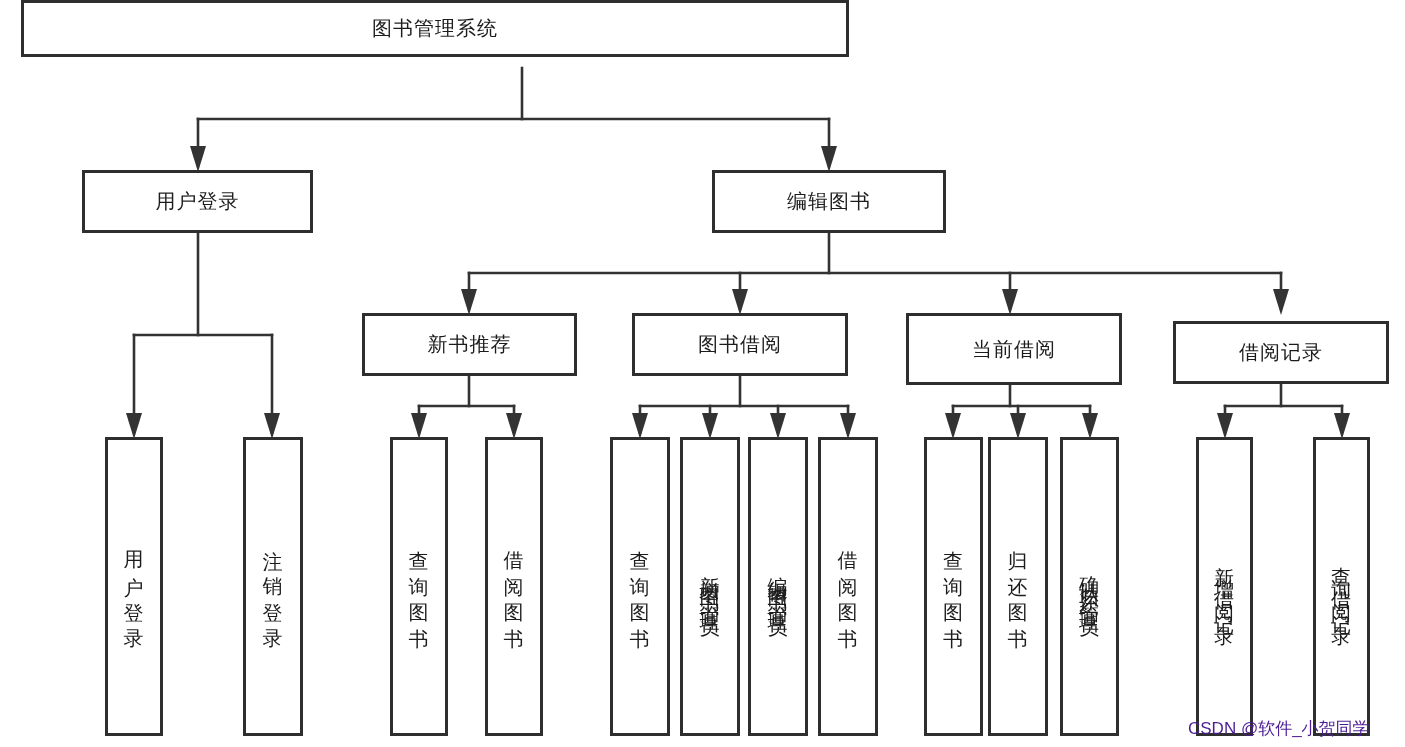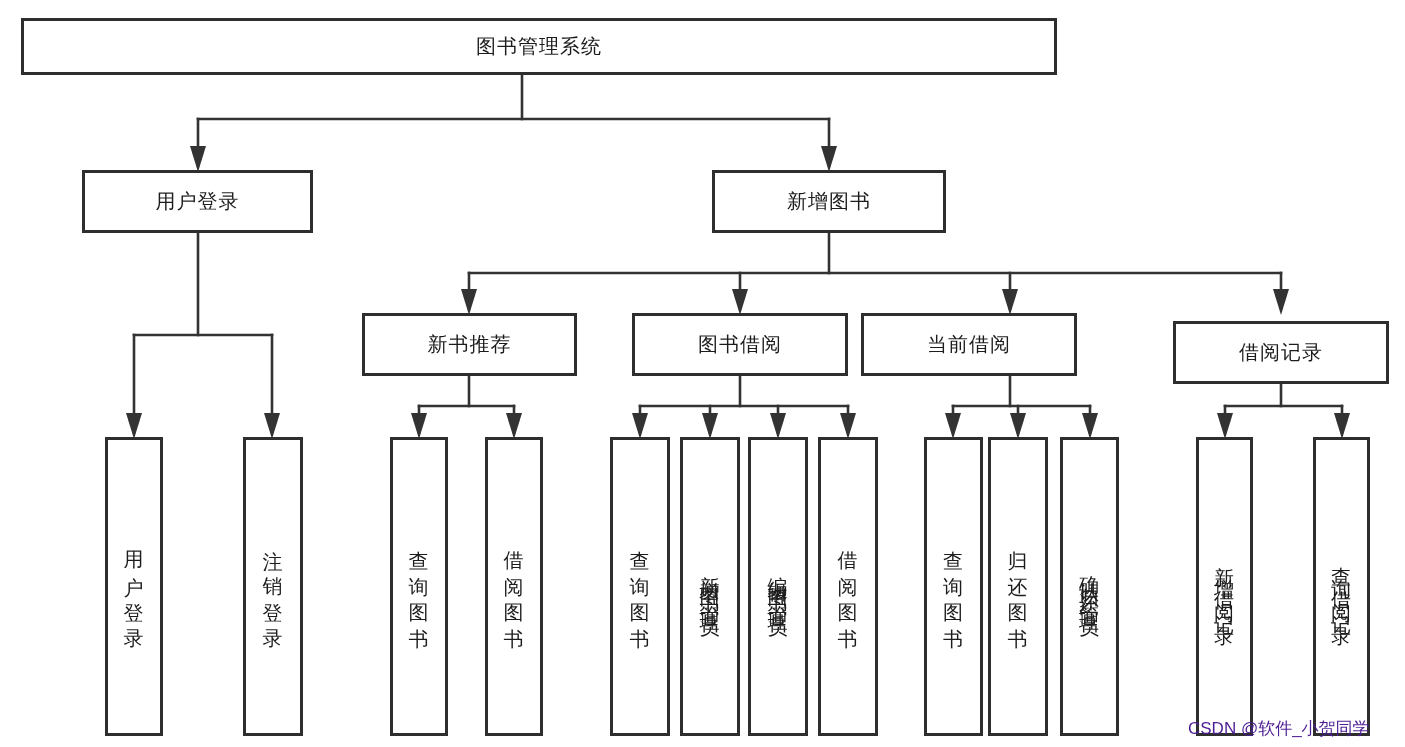--- a/index.html
+++ b/index.html
@@ -116,28 +116,28 @@
       <polygon points="770,413 786,413 778,439"></polygon>
       <polygon points="840,413 856,413 848,439"></polygon>
       <polygon points="945,413 961,413 953,439"></polygon>
       <polygon points="1010,413 1026,413 1018,439"></polygon>
       <polygon points="1082,413 1098,413 1090,439"></polygon>
       <polygon points="1217,413 1233,413 1225,439"></polygon>
       <polygon points="1334,413 1350,413 1342,439"></polygon>
     </g>
   </svg>
 
-  <div class="box" style="left:21px;top:18px;width:1036px;height:57px;">图书管理系统</div>
+  <div class="box" style="left:21px;top:0;width:828px;height:57px;">图书管理系统</div>
 
   <div class="box" style="left:82px;top:170px;width:231px;height:63px;">用户登录</div>
-  <div class="box" style="left:712px;top:170px;width:234px;height:63px;">新增图书</div>
+  <div class="box" style="left:712px;top:170px;width:234px;height:63px;">编辑图书</div>
 
   <div class="box" style="left:632px;top:313px;width:216px;height:63px;">图书借阅</div>
   <div class="box" style="left:362px;top:313px;width:215px;height:63px;">新书推荐</div>
-  <div class="box" style="left:861px;top:313px;width:216px;height:63px;text-align:center;">当前借阅</div>
+  <div class="box" style="left:906px;top:313px;width:216px;height:72px;text-align:center;">当前借阅</div>
   <div class="box" style="left:1173px;top:313px;width:216px;height:63px;margin-top:8px;">借阅记录</div>
 
   <div class="vbox ls-a" style="left:105px;width:58px;">用户登录</div>
   <div class="vbox ls-a" style="left:243px;width:60px;">注销登录</div>
 
   <div class="vbox ls-a" style="left:390px;width:58px;">查询图书</div>
   <div class="vbox ls-a" style="left:485px;width:58px;">借阅图书</div>
 
   <div class="vbox ls-a" style="left:610px;width:60px;">查询图书</div>
   <div class="vbox ls-c" style="left:680px;width:60px;">新增图书（管理员）</div>

